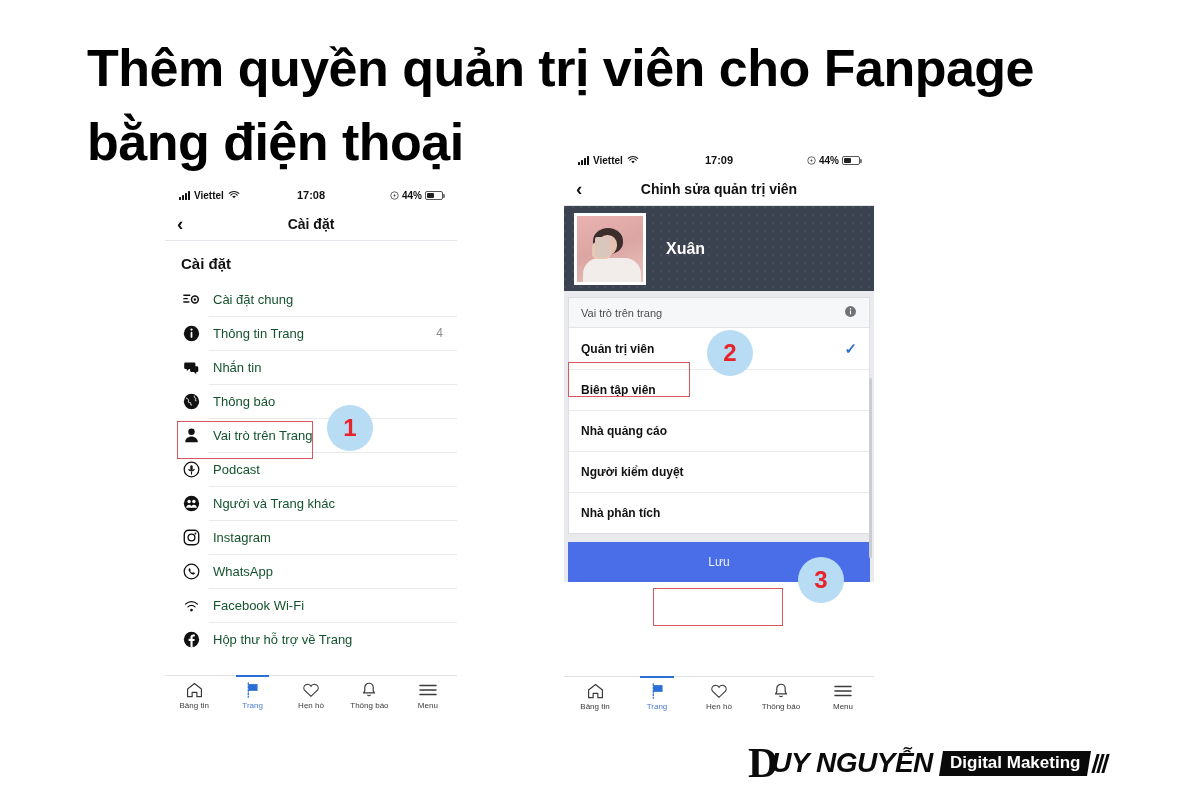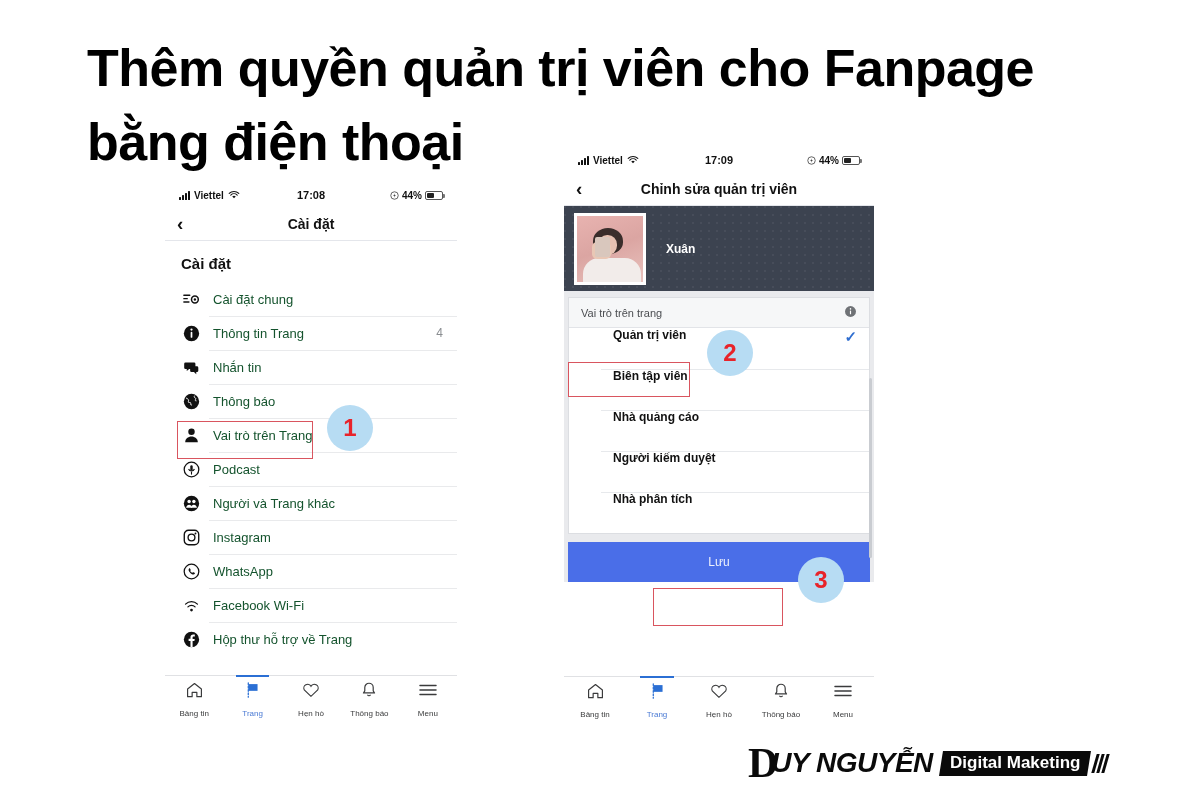--- a/index.html
+++ b/index.html
@@ -137,21 +137,21 @@
   .tabbar {
     position: absolute; left: 0; right: 0; bottom: 0;
     height: 46px;
     display: flex;
     border-top: 1px solid #e0e1e4;
     background: #fff;
     padding-top: 4px;
   }
   .tab {
     flex: 1; display: flex; flex-direction: column;
-    align-items: center; justify-content: flex-start; gap: 10px;
+    align-items: center; justify-content: flex-start; gap: 2px;
     position: relative;
   }
   .tab .ticon { height: 19px; display: flex; align-items: center; }
   .tab .tlbl { font-size: 8px; color: #3a3b3c; }
   .tab.active .tlbl { color: #4a7ad4; }
   .tab.active::before {
     content: ""; position: absolute; top: -5px; left: 22%; right: 22%;
     height: 2px; background: #2b6fd4;
   }
 
@@ -191,36 +191,36 @@
     width: 19px; height: 17px; border-radius: 5px;
     background: #e9c7b5;
   }
   .cp-body {
     position: absolute; left: 6px; bottom: 0;
     width: 58px; height: 24px; border-radius: 16px 16px 0 0;
     background: #f2ecea;
   }
   .cover-name {
     margin-left: 20px;
-    font-size: 12px; font-weight: bold; color: #ffffff;
+    font-size: 16px; font-weight: bold; color: #ffffff;
   }
 
   
   .rolewrap { background: #e9eaed; padding: 6px 4px 0 4px; }
   .rolecard { background: #fff; border: 1px solid #dcdee2; }
   .role-head {
     height: 30px; display: flex; align-items: center;
     padding: 0 12px; background: #f6f7f8;
     border-bottom: 1px solid #e2e4e8;
   }
   .role-head .rh-lbl { font-size: 11px; color: #4b4d51; }
   .role-head .rh-info { margin-left: auto; }
   .role {
-    height: 41px; display: flex; 
-    padding: 0 12px; position: relative; margin-left: 32px;
+    height: 41px; display: flex; align-items: center;
+    padding: 0 12px; position: relative;
   }
   .role + .role::before {
     content: ""; position: absolute; left: 0; right: 0; top: 0;
     height: 1px; background: #e7e9ec;
   }
   .role .r-lbl { font-size: 12px; font-weight: bold; color: #111; }
   .role .r-check { margin-left: auto; color: #2f6ed0; font-size: 15px; font-weight: bold; }
 
   .btnwrap { background: #e9eaed; padding: 8px 4px 0 4px; }
   .btn-save {

